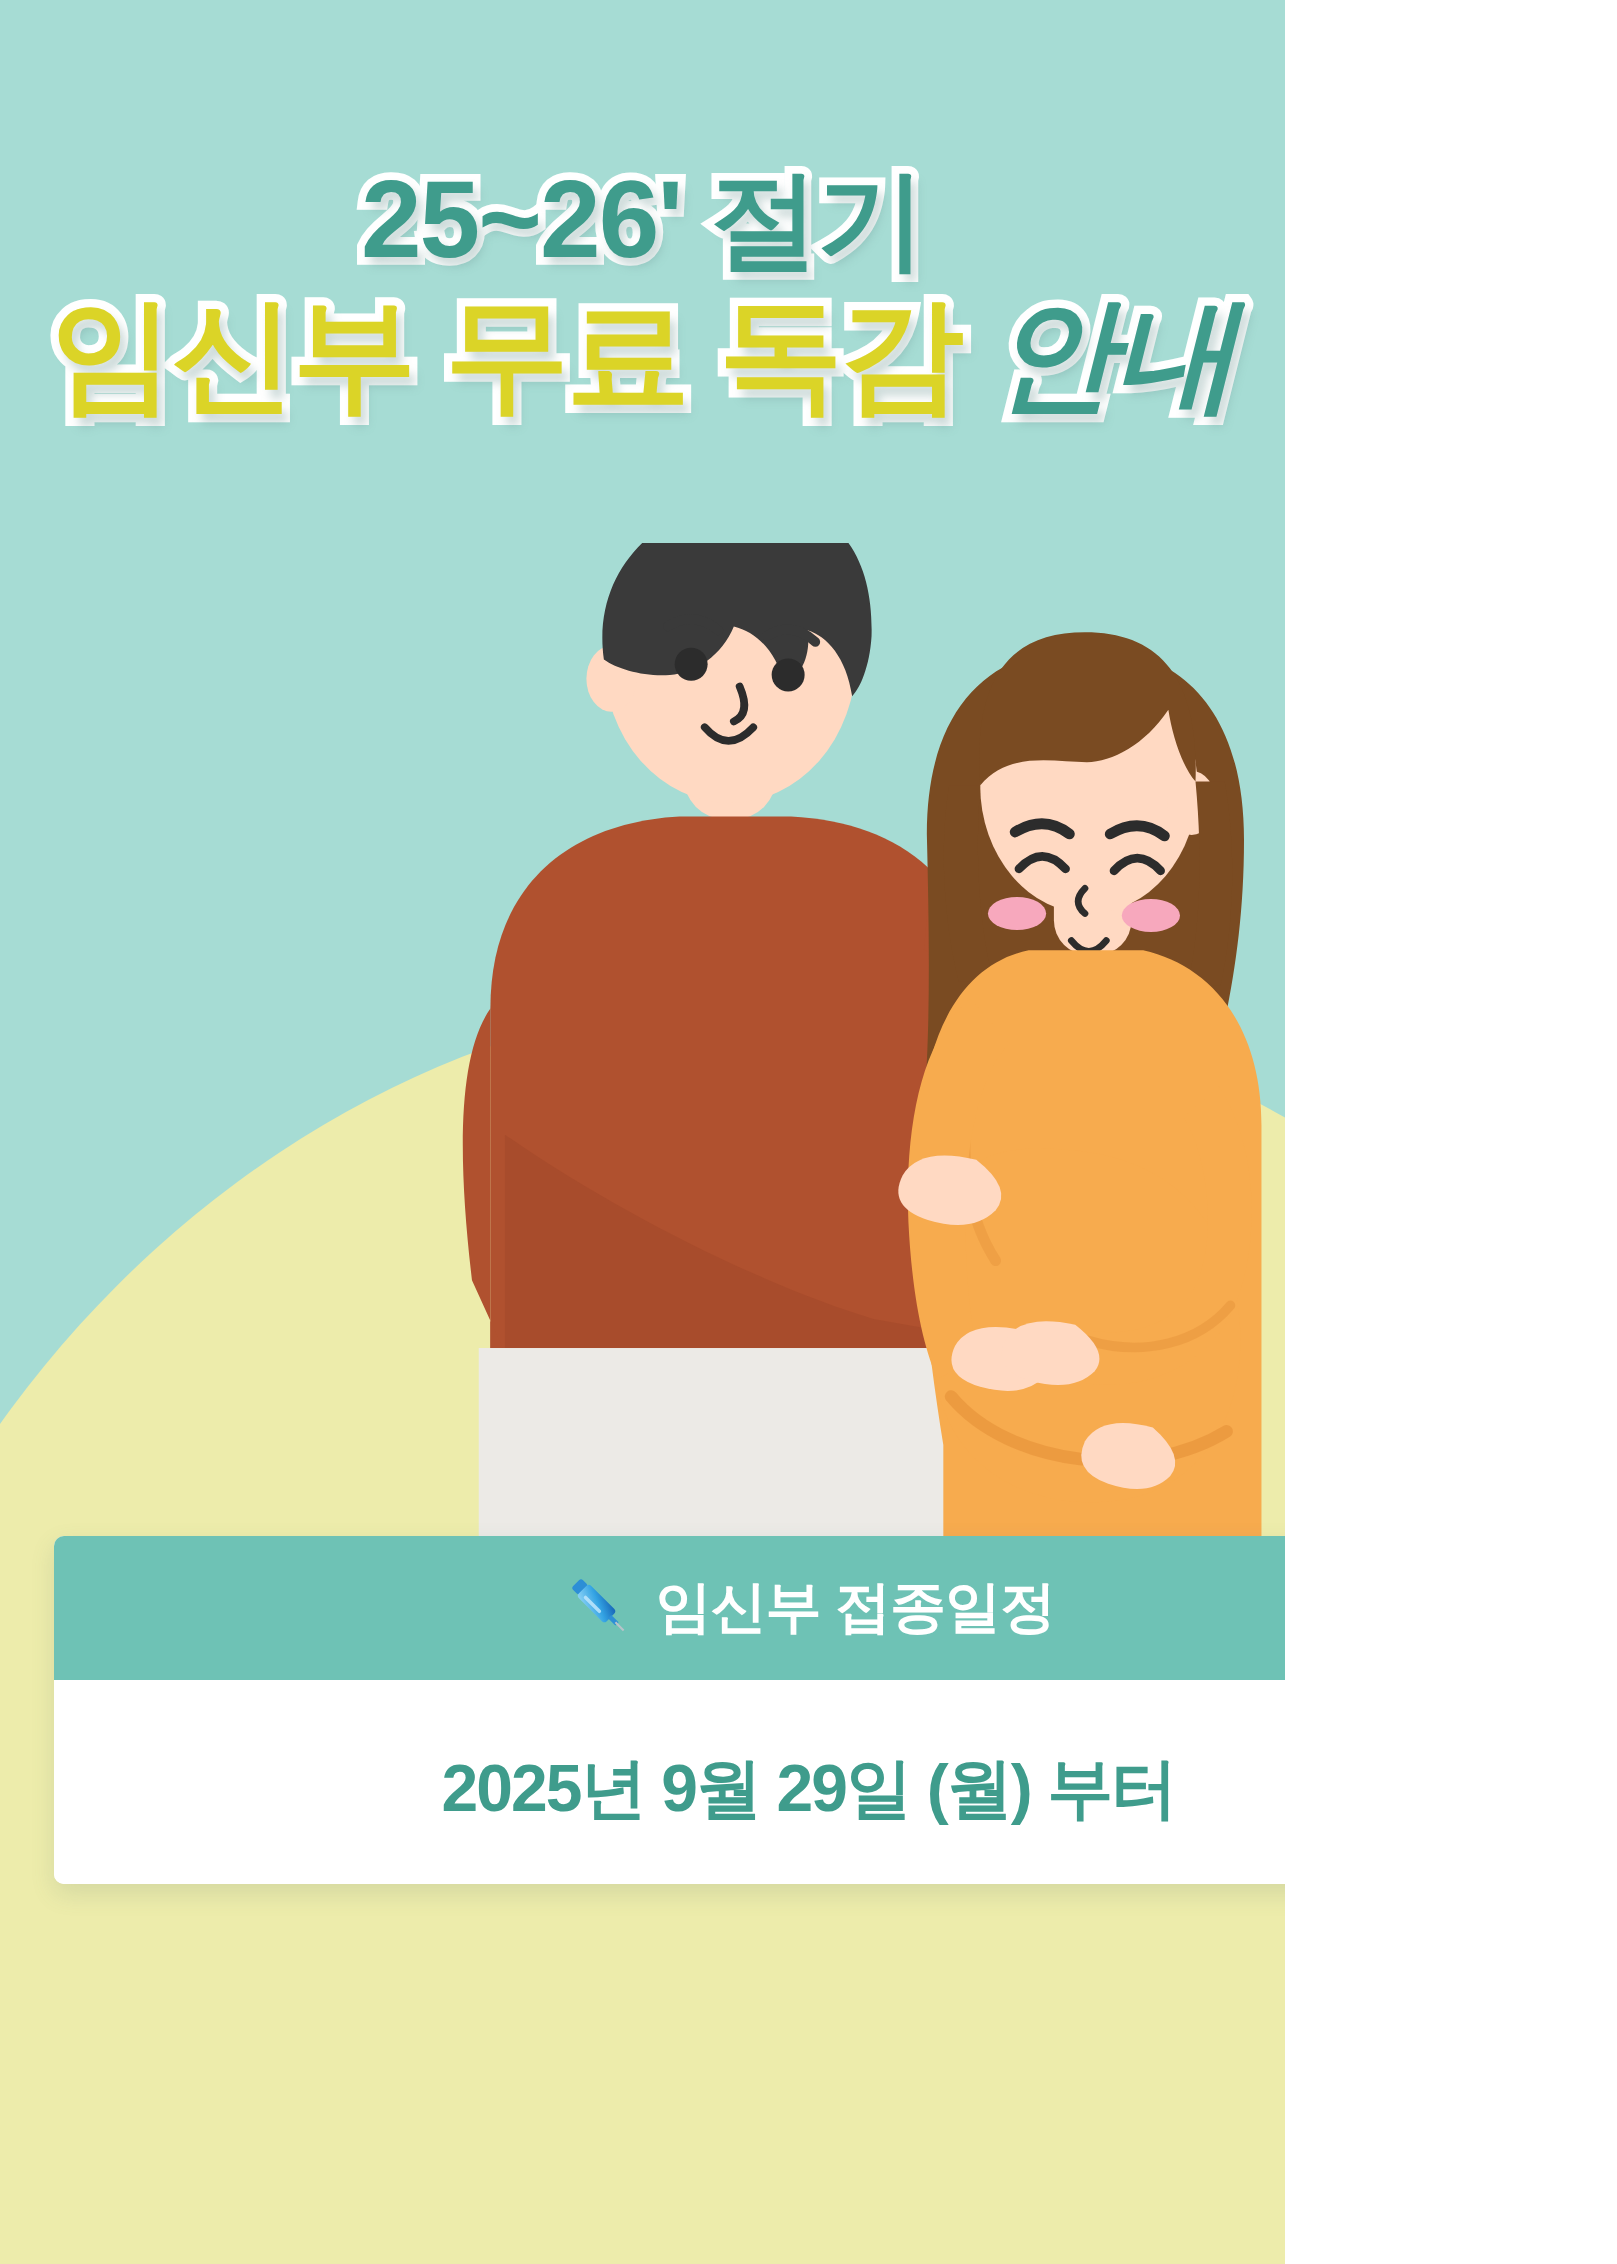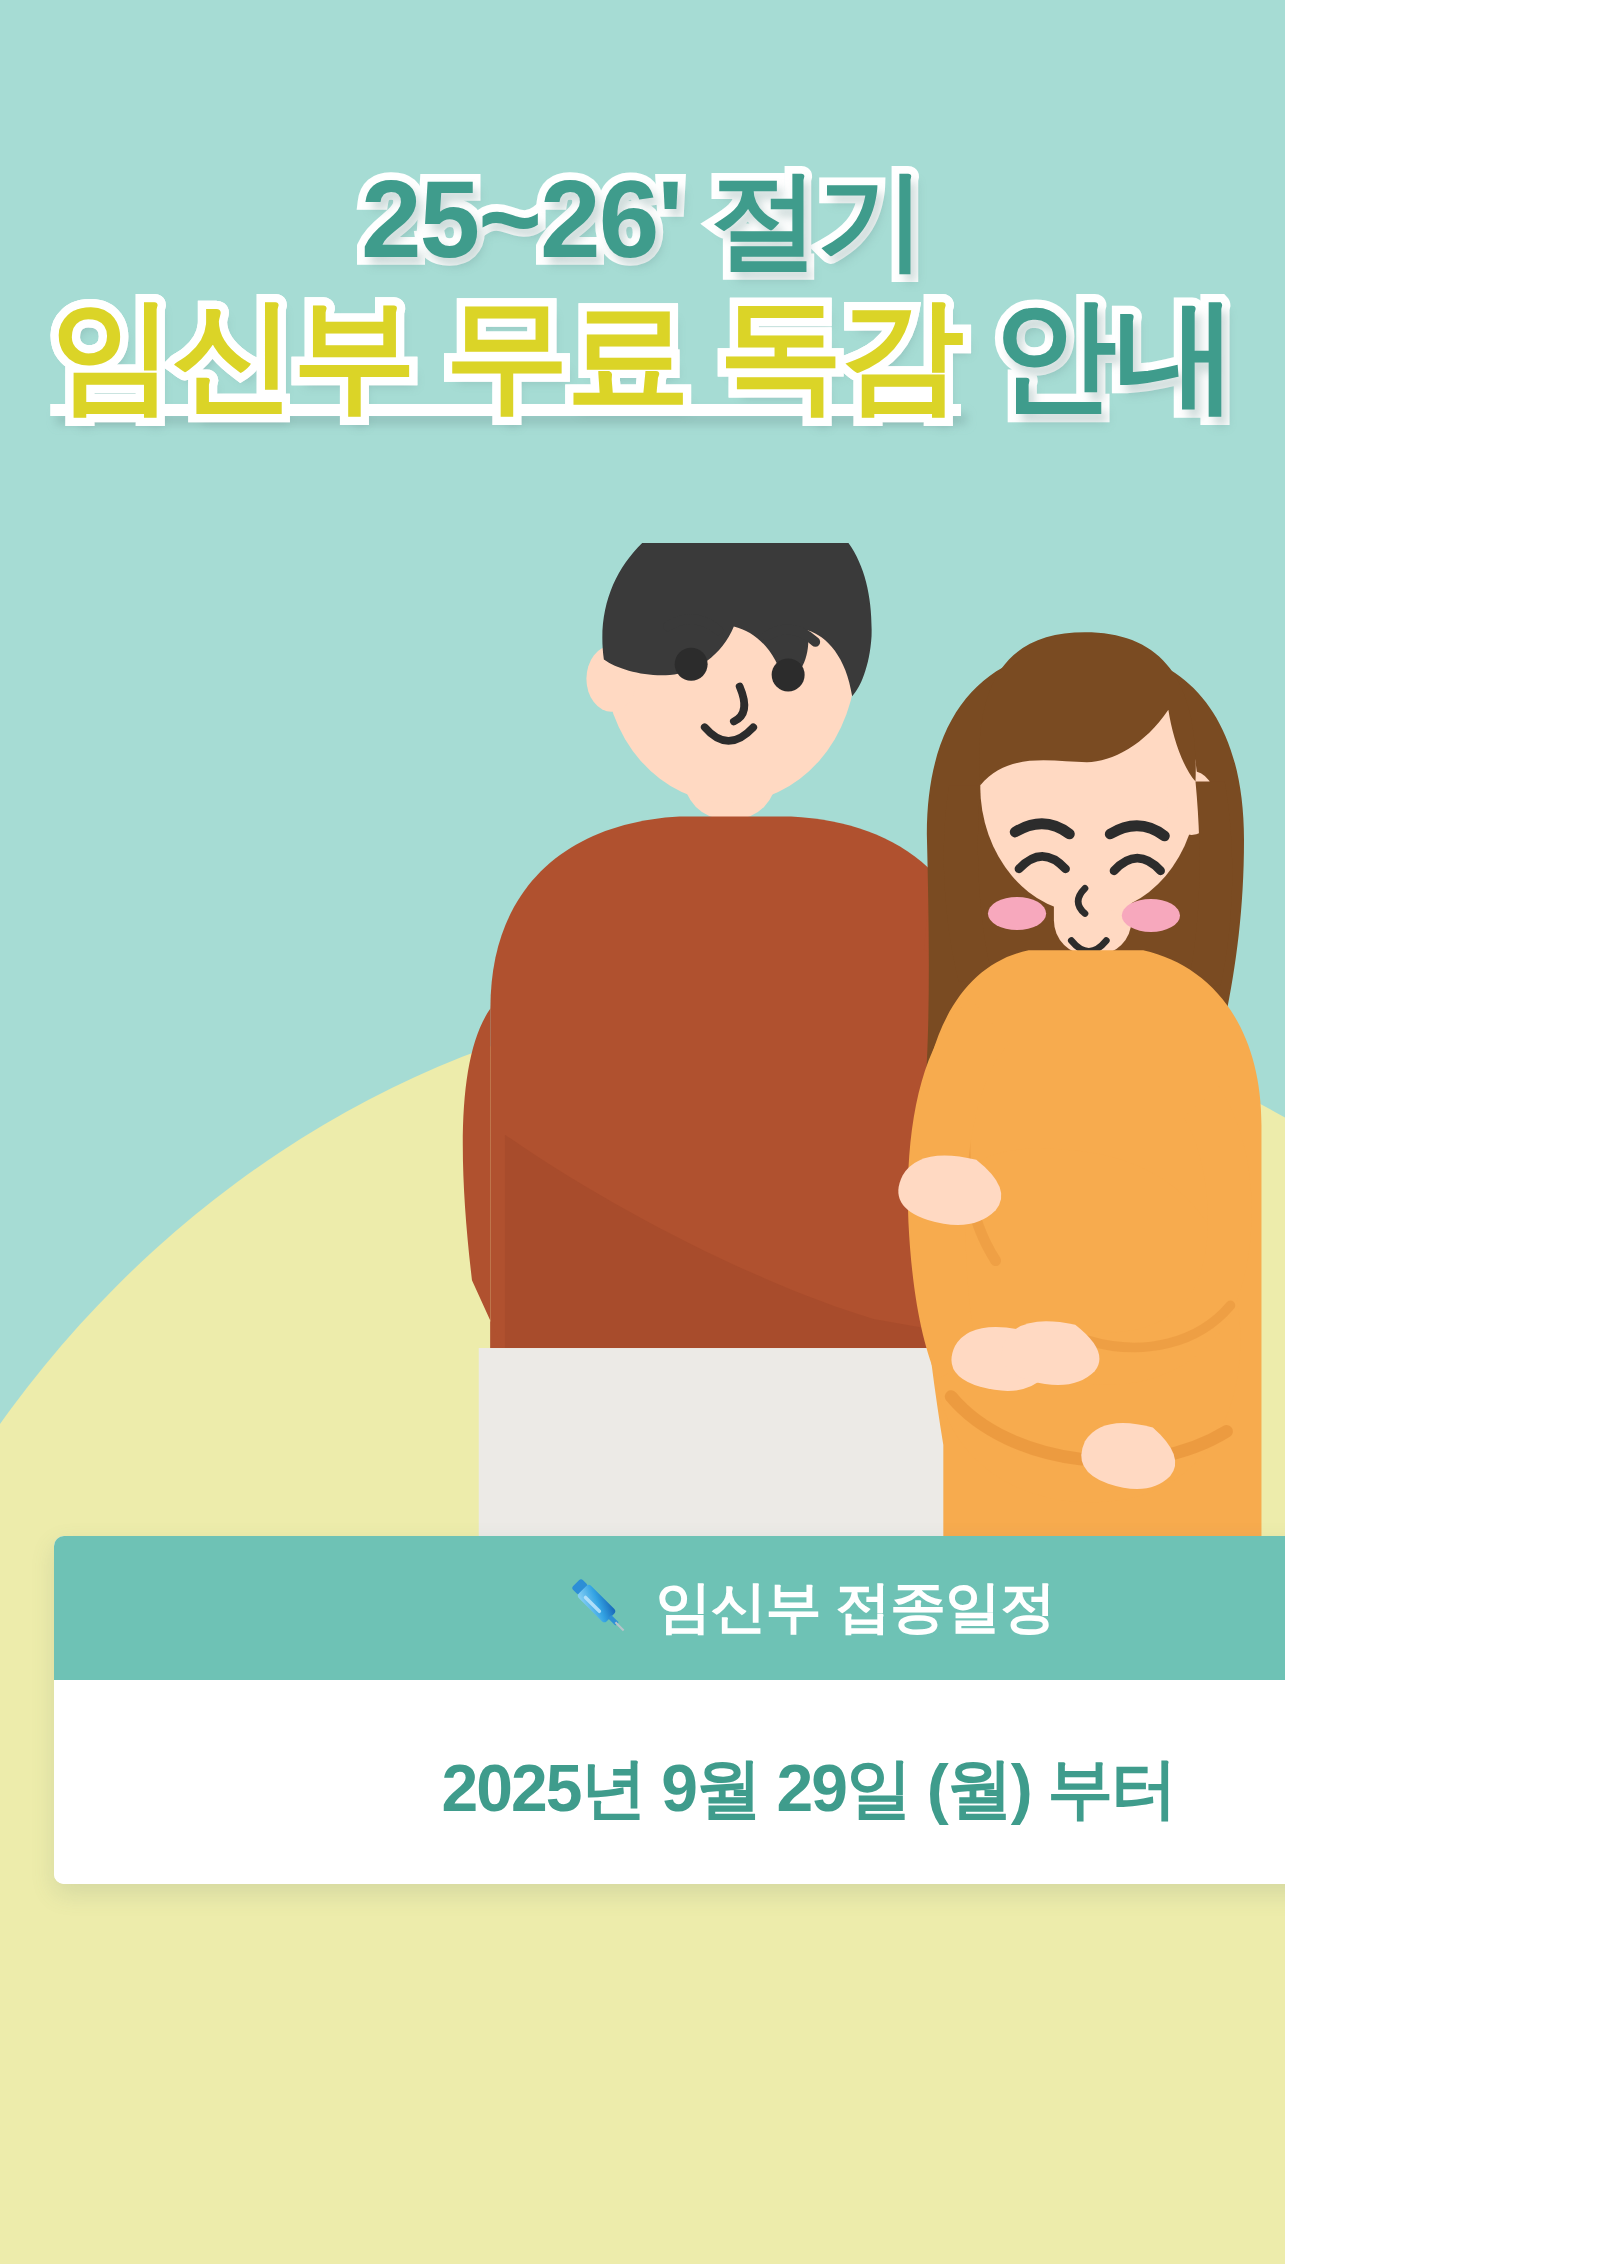--- a/index.html
+++ b/index.html
@@ -51,22 +51,22 @@
   }
   .hl-line2 {
     font-size: 124px;
     font-weight: 900;
     letter-spacing: -2.9px;
     margin-top: 17.5px;
     -webkit-text-stroke: 16.5px #ffffff;
     paint-order: stroke fill;
     text-shadow: 5.8px 8.7px 9.7px rgba(110,150,145,.35);
   }
-  .hl-yellow { color: #dbd427; text-decoration: underline; }
-  .hl-teal   { color: #3f9c8c; }
+  .hl-yellow { color: #dbd427; }
+  .hl-teal   { color: #3f9c8c; font-style: italic; }
 
   
   .illus {
     position: absolute;
     left: 0; top: 543px;
     width: 1618px;
     height: 999px;
     z-index: 20;
   }
   .illus svg { display: block; width: 100%; height: 100%; }

